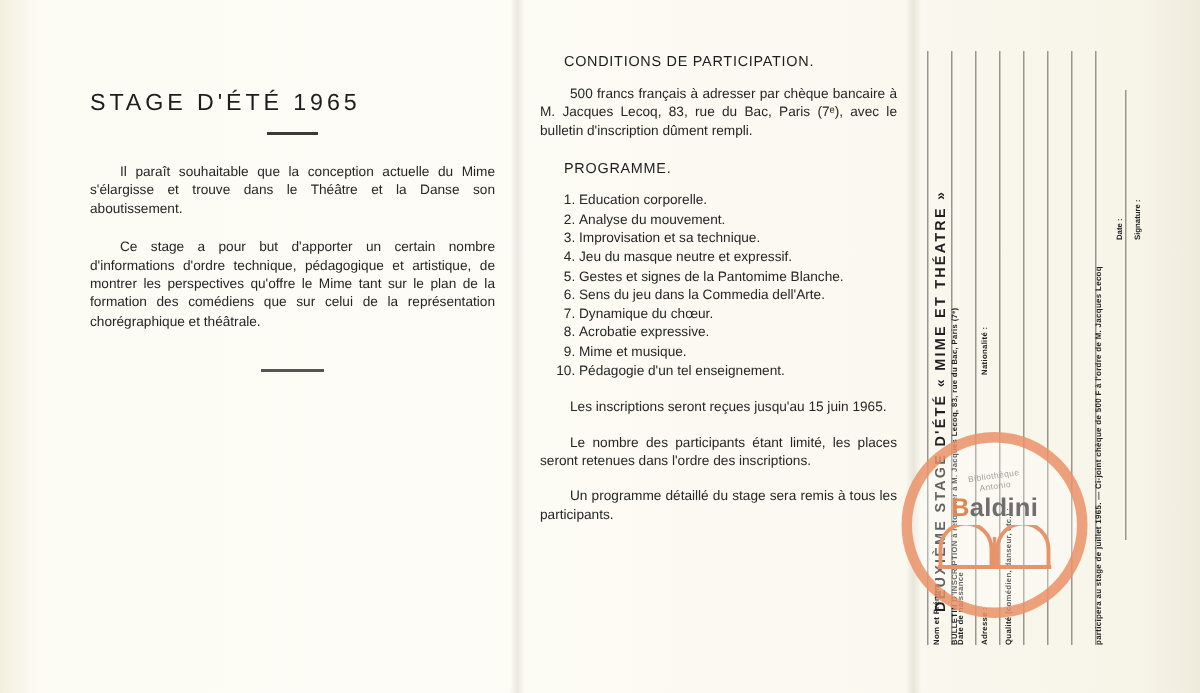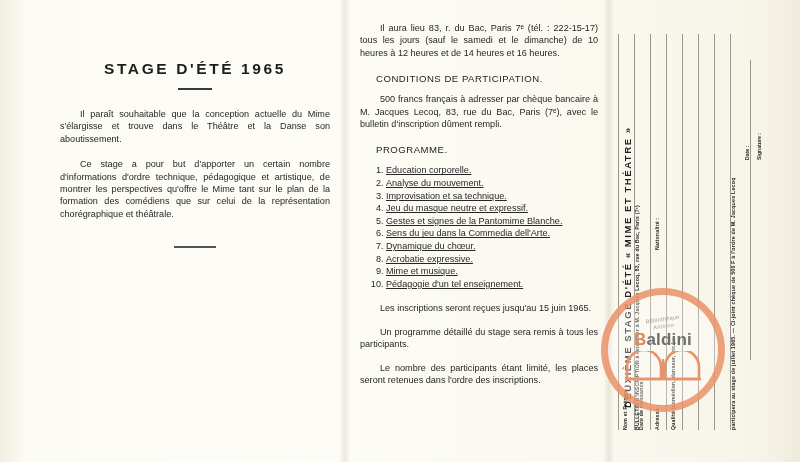--- a/index.html
+++ b/index.html
@@ -41,23 +41,22 @@
 
   .col {
     position: absolute;
     color: #2b2b2b;
   }
   .col-left  { left: 60px;  top: 60px;  width: 270px; }
   .col-mid   { left: 360px; top: 22px;  width: 238px; }
 
   .title {
     font-size: 15.5px;
-    font-weight: bold;
+    font-weight: normal;
     letter-spacing: 2.6px;
-    text-align: center;
     color: #1d1d1d;
     margin: 0 0 10px 0;
   }
   .rule {
     width: 34px;
     height: 2px;
     background: #3a3a3a;
     margin: 0 auto 18px auto;
   }
   .rule-bottom {
@@ -80,21 +79,20 @@
     font-size: 9.6px;
     letter-spacing: 0.5px;
     color: #1d1d1d;
   }
   ol.programme {
     margin: 0 0 12px 0;
     padding: 0 0 0 26px;
     font-size: 9.1px;
     line-height: 12.6px;
     color: #262626;
-    text-decoration: underline;
   }
   ol.programme li { margin: 0; padding: 0; }
 
   
   .form-panel {
     position: absolute;
     left: 604px;
     top: 0;
     width: 196px;
     height: 462px;
@@ -197,42 +195,41 @@
 
   <div class="col col-left">
     <div class="title">STAGE D'ÉTÉ 1965</div>
     <div class="rule"></div>
     <p class="para">Il paraît souhaitable que la conception actuelle du Mime s'élargisse et trouve dans le Théâtre et la Danse son aboutissement.</p>
     <p class="para">Ce stage a pour but d'apporter un certain nombre d'informations d'ordre technique, pédagogique et artistique, de montrer les perspectives qu'offre le Mime tant sur le plan de la formation des comédiens que sur celui de la représentation chorégraphique et théâtrale.</p>
     <div class="rule-bottom"></div>
   </div>
 
   <div class="col col-mid">
-    <p class="para">Il aura lieu 83, r. du Bac, Paris 7ᵉ (tél. : 222-15-17) tous les jours (sauf le samedi et le dimanche) de 10 heures à 12 heures et de 14 heures et 16 heures.</p>
 
     <div class="section-head">CONDITIONS DE PARTICIPATION.</div>
     <p class="para">500 francs français à adresser par chèque bancaire à M. Jacques Lecoq, 83, rue du Bac, Paris (7ᵉ), avec le bulletin d'inscription dûment rempli.</p>
 
     <div class="section-head">PROGRAMME.</div>
     <ol class="programme">
       <li>Education corporelle.</li>
       <li>Analyse du mouvement.</li>
       <li>Improvisation et sa technique.</li>
       <li>Jeu du masque neutre et expressif.</li>
       <li>Gestes et signes de la Pantomime Blanche.</li>
       <li>Sens du jeu dans la Commedia dell'Arte.</li>
       <li>Dynamique du chœur.</li>
       <li>Acrobatie expressive.</li>
       <li>Mime et musique.</li>
       <li>Pédagogie d'un tel enseignement.</li>
     </ol>
 
     <p class="para tight">Les inscriptions seront reçues jusqu'au 15 juin 1965.</p>
+    <p class="para tight">Le nombre des participants étant limité, les places seront retenues dans l'ordre des inscriptions.</p>
     <p class="para tight">Un programme détaillé du stage sera remis à tous les participants.</p>
-    <p class="para tight">Le nombre des participants étant limité, les places seront retenues dans l'ordre des inscriptions.</p>
   </div>
 
   <div class="form-panel">
     <div class="form-lines">
       <div class="vline" style="left:14px"></div>
       <div class="vline" style="left:30px"></div>
       <div class="vline" style="left:46px"></div>
       <div class="vline" style="left:62px"></div>
       <div class="vline" style="left:78px"></div>
       <div class="vline" style="left:94px"></div>

